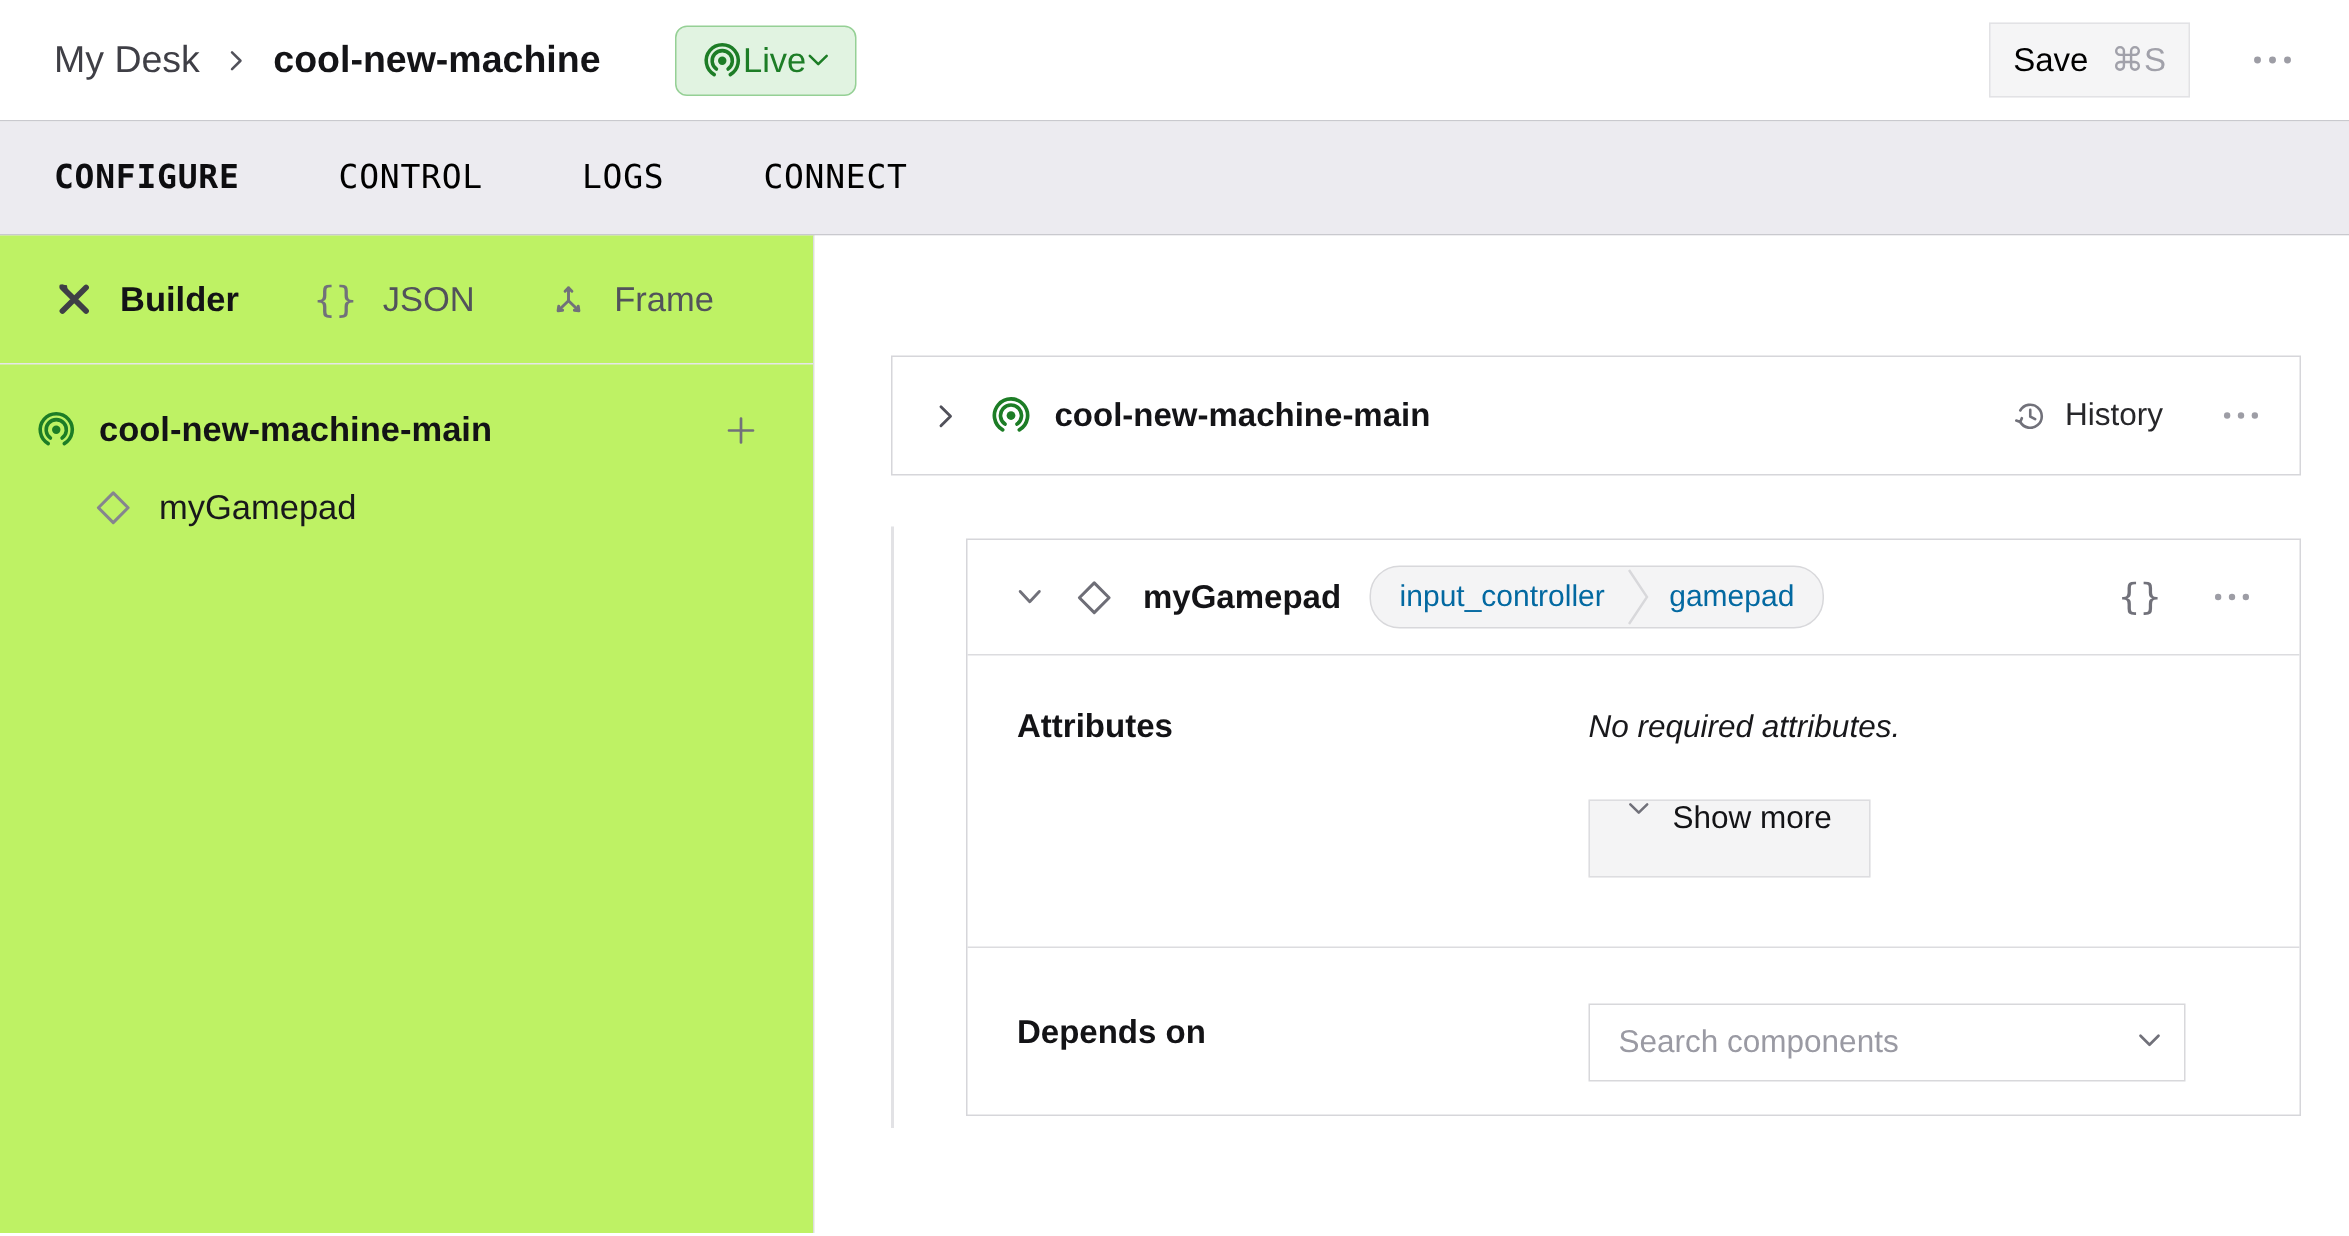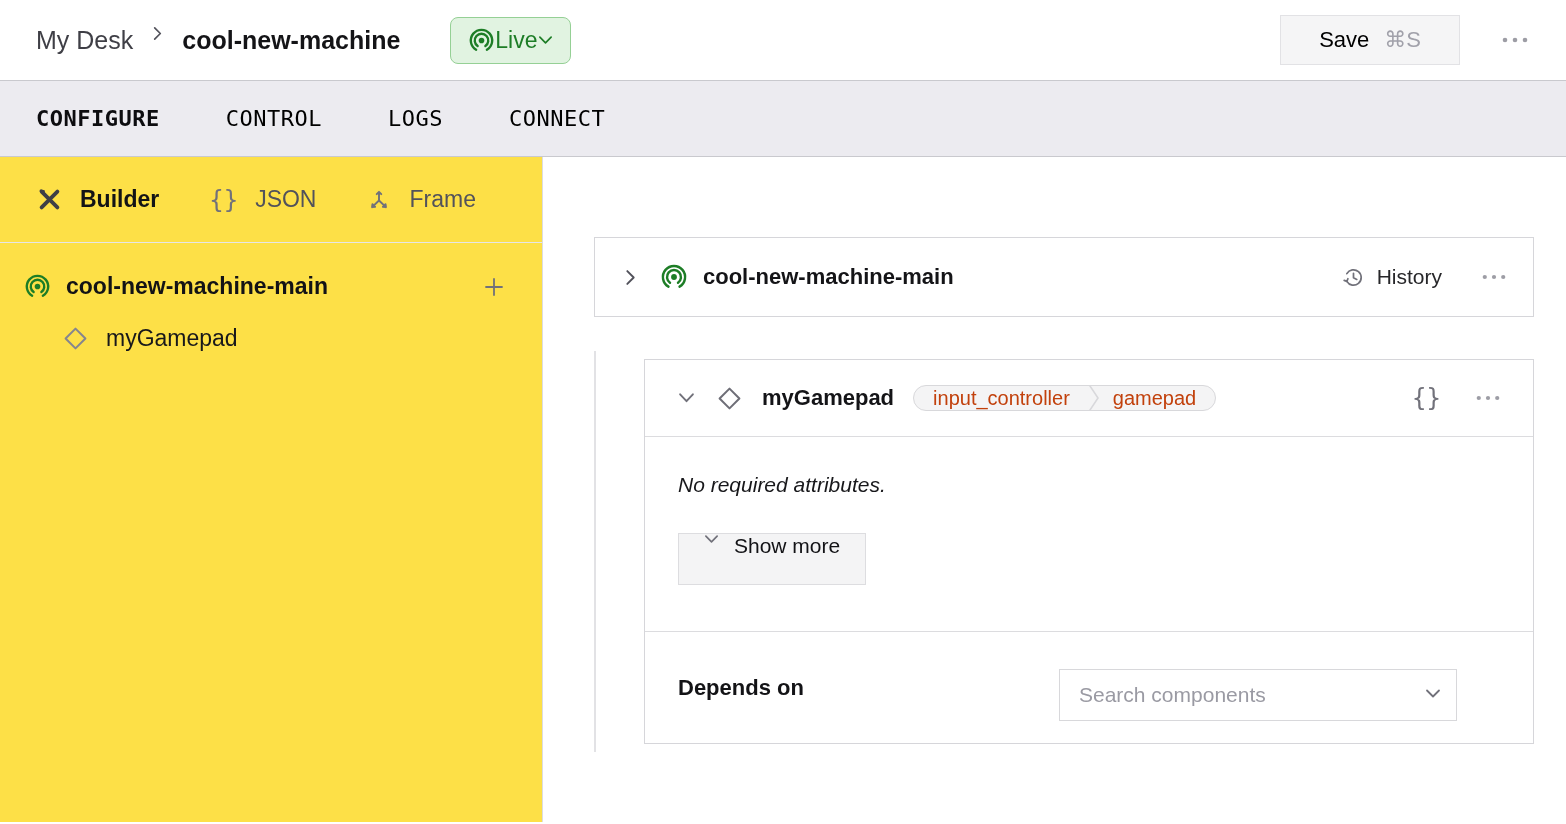--- a/index.html
+++ b/index.html
@@ -2,44 +2,44 @@
 <html style="--green: #1d7d26; --live-bg: #e1f3e1; --live-border: #95d095;"><head>
 <meta charset="utf-8">
 <style>
   * { margin:0; padding:0; box-sizing:border-box; }
   html,body { width:1566px; height:824px; overflow:hidden; background:#fff;
               font-family:"Liberation Sans", sans-serif; color:#18181b; }
 
   
   .header { height:81px; background:#fff; border-bottom:1px solid #c9c9ce;
             display:flex; align-items:center; padding:0 38px 0 36px; }
-  .breadcrumb { display:flex; align-items:flex-start; gap:17px; font-size:25px; color:#3f3f46; }
+  .breadcrumb { display:flex; align-items:center; gap:17px; font-size:25px; color:#3f3f46; }
   .crumb-current { font-weight:700; color:#141417; }
   .live-badge { margin-left:50px; display:inline-flex; align-items:center; 
                 background:var(--live-bg,#e1f3e1); border:1px solid var(--live-border,#95d095);
                 border-radius:8px; padding:9px 17px; color:var(--green,#1d7d26);
                 font-size:23px; cursor:pointer; }
   .spacer { flex:1; }
   .save-btn { display:inline-flex; align-items:center; gap:15px; background:#f5f5f6;
-              border:1px solid #e2e2e5; padding:11px 38px; font-size:22px; cursor:pointer; }
+              border:1px solid #e2e2e5; padding:11px 15px; font-size:22px; cursor:pointer; }
   .save-shortcut { color:#a1a1aa; }
   .dots-btn { border:none; background:transparent; margin-left:42px; cursor:pointer;
               display:inline-flex; align-items:center; }
 
   
   .tabbar { height:76px; background:#ecebf0; border-bottom:1px solid #c9c9ce;
             display:flex; align-items:center; padding:0 36px;
             font-family:"DejaVu Sans Mono", monospace; }
   .tab { font-size:22px; letter-spacing:0.5px; color:#000000; margin-right:66px;
          background:none; border:none; font-family:inherit; cursor:pointer; }
   .tab.active { font-weight:700; color:#0d0d10; }
 
   
   .body { display:flex; height:665px; }
-  .sidebar { width:543px; min-width:543px; background:#fde047; border-right:1px solid #dcdcdf; }
+  .sidebar { width:543px; min-width:543px; background:#bef264; border-right:1px solid #dcdcdf; }
   .view-toggle { height:86px; border-bottom:1px solid #e6e6e9; display:flex;
                  align-items:center; padding:0 36px; }
   .vt-item { display:inline-flex; align-items:center; gap:17px; font-size:23px;
              color:#52525b; background:none; border:none; cursor:pointer; margin-right:50px;
              font-family:inherit; }
   .vt-item.active { color:#131316; font-weight:700; }
   .tree { padding:30px 36px 0 24px; }
   .tree-machine { display:flex; align-items:center; gap:15px; cursor:pointer; }
   .tree-machine-name { font-size:23px; font-weight:700; color:#131316; }
   .plus-btn { margin-left:auto; background:none; border:none; cursor:pointer;
@@ -56,23 +56,23 @@
   .chev-btn { background:none; border:none; cursor:pointer; display:inline-flex; align-items:center; }
   .machine-card .card-title { font-size:22px; font-weight:700; color:#141417; margin-left:15px; }
   .history-btn { display:inline-flex; align-items:center; gap:11px; background:none; border:none;
                  cursor:pointer; font-size:21px; color:#27272a; font-family:inherit; }
   .machine-card .dots-btn { margin-left:40px; }
 
   .component-card { margin:42px 0 0 50px; }
   .comp-header { height:77px; display:flex; align-items:center; padding:0 33px;
                  border-bottom:1px solid #dcdcdf; }
   .comp-title { font-size:22px; font-weight:700; color:#141417; margin-left:19px; }
-  .type-badge { margin-left:19px; height:26px; display:inline-flex; align-items:center;
+  .type-badge { margin-left:19px; height:42px; display:inline-flex; align-items:center;
                 background:#f4f4f5; border:1px solid #d8d8db; border-radius:20px;
-                overflow:hidden; font-size:20px; color:#c2410c; }
+                overflow:hidden; font-size:20px; color:#0369a1; }
   .type-badge .seg1 { padding:0 15px 0 19px; }
   .type-badge .seg2 { padding:0 19px 0 13px;text-align:right; }
   .comp-header .braces-icon { font-family:"DejaVu Sans Mono", monospace; font-size:24px;
                  color:#71717a; font-weight:500; background:none; border:none; cursor:pointer; }
   .comp-header .dots-btn { margin-left:35px; }
 
   .section { display:flex; padding:34px 33px; border-bottom:1px solid #dcdcdf; }
   .section:last-child { border-bottom:none; }
   .section-label { width:381px; min-width:381px; font-size:22px; font-weight:700; color:#131316; }
   .attr-section { height:195px; }
@@ -263,20 +263,21 @@
         <button class="dots-btn">
           <svg width="24" height="6" viewBox="0 0 26 6">
               <circle cx="3" cy="3" r="2.3" fill="#9d9da5"></circle>
               <circle cx="13" cy="3" r="2.3" fill="#9d9da5"></circle>
               <circle cx="23" cy="3" r="2.3" fill="#9d9da5"></circle>
             </svg>
         </button>
       </div>
 
       <div class="section attr-section">
+        <div class="section-label">Attributes</div>
         <div class="attr-value-col">
           <div class="attr-empty">No required attributes.</div>
           <button class="show-more-btn">
             <span class="icon">
               <svg width="15" height="10" viewBox="0 0 16 10">
                   <polyline points="2,2 8,8 14,2" fill="none" stroke="#71717a" stroke-width="1.8" stroke-linecap="round" stroke-linejoin="round"></polyline>
                 </svg>
             </span>
             <span>Show more</span>
           </button>

